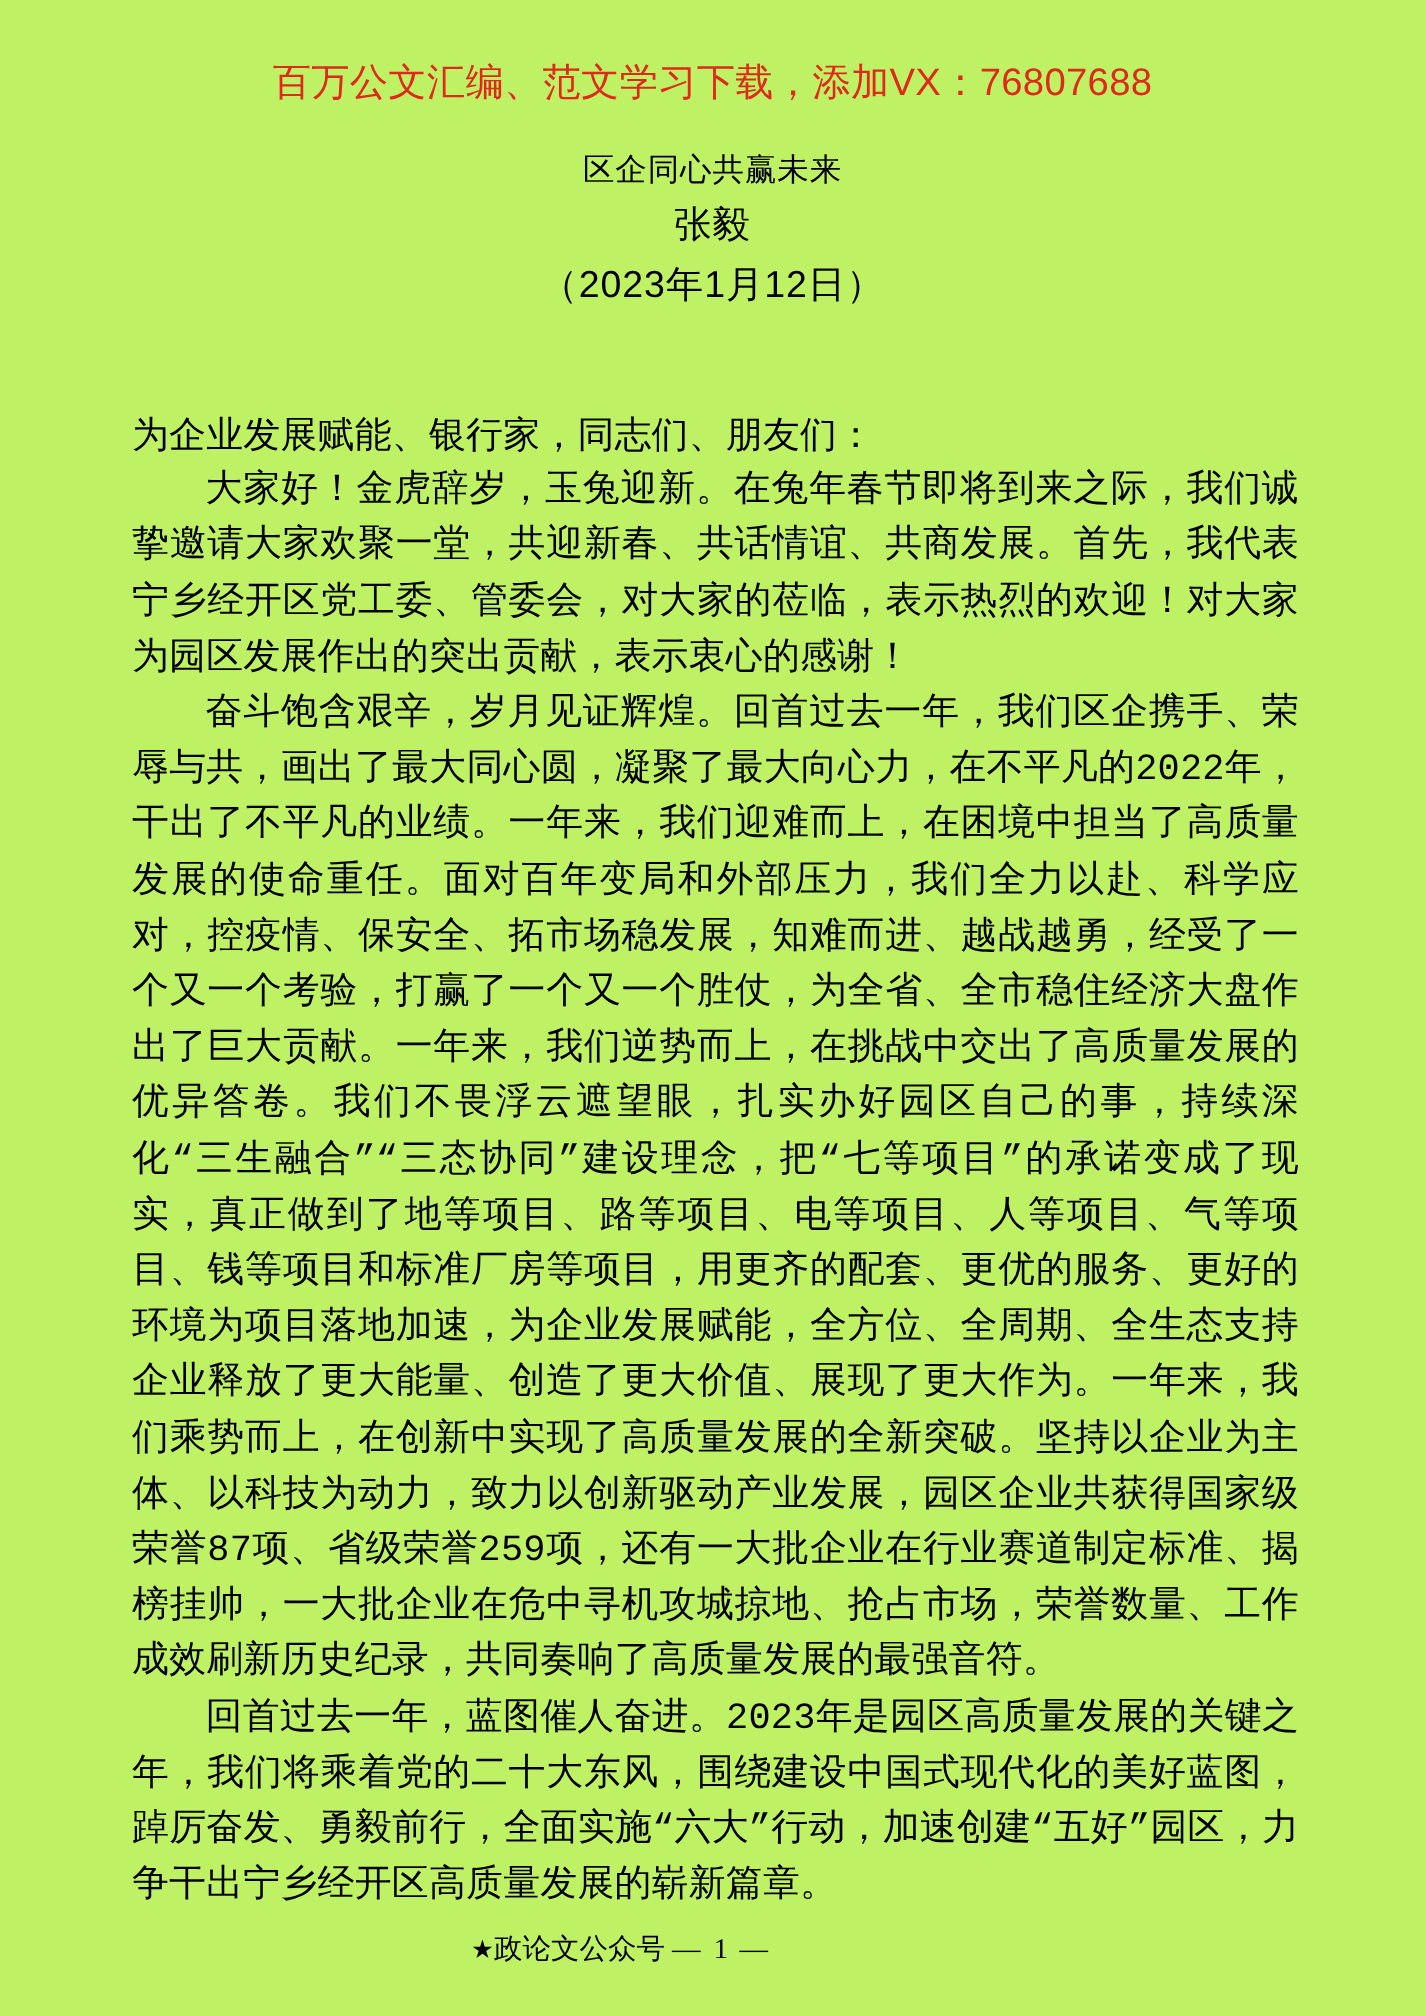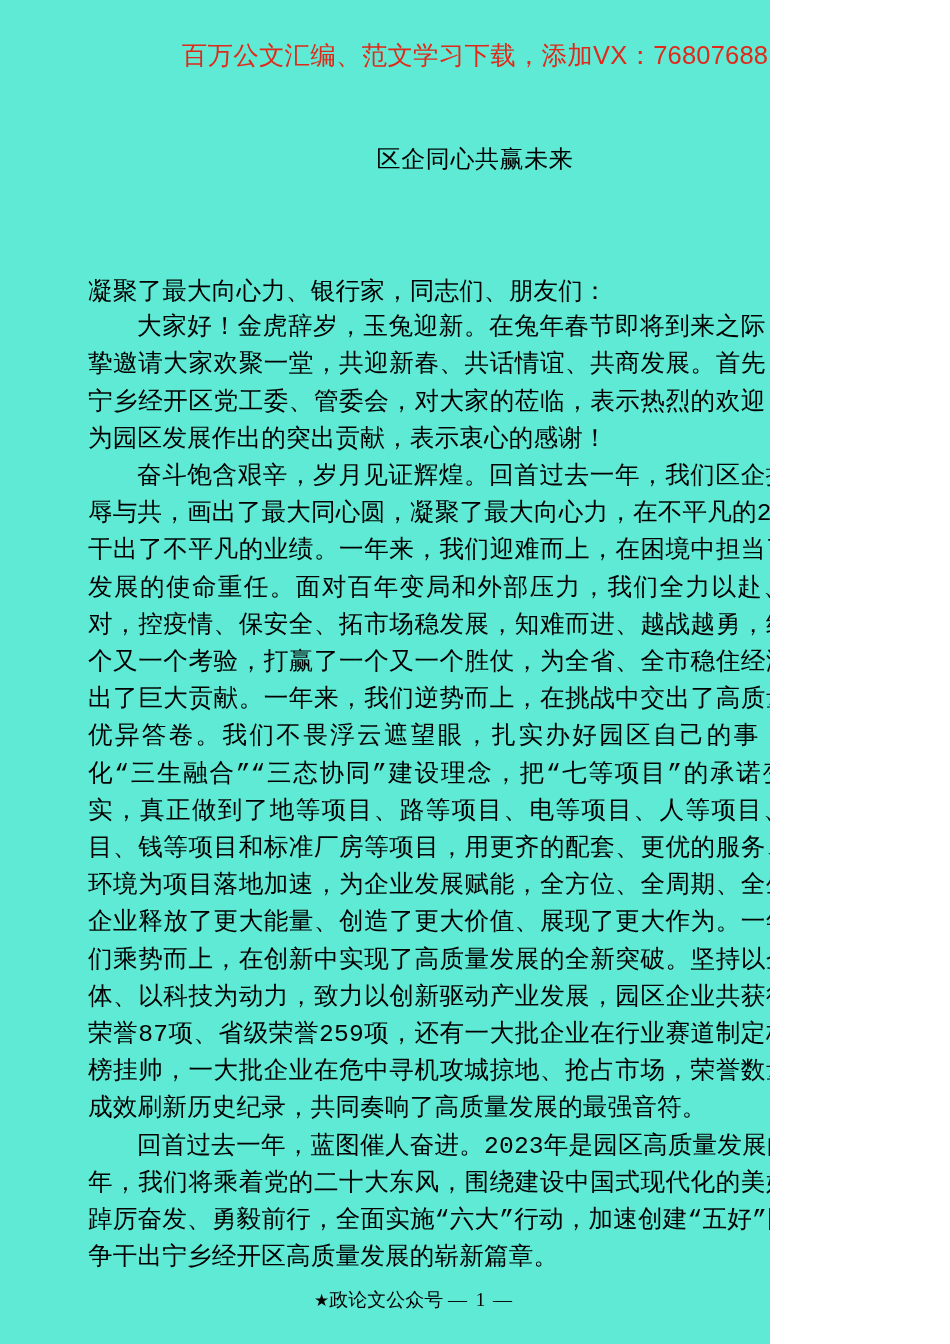--- a/index.html
+++ b/index.html
@@ -6,23 +6,23 @@
     margin: 0;
     padding: 0;
     background: #ffffff;
   }
   body {
     font-family: "Liberation Sans", "DejaVu Sans", sans-serif;
     color: #000000;
   }
   .page {
     position: relative;
-    width: 770px;
+    width: 950px;
     height: 1344px;
-    background: #5eead4;
+    background: #bef264;
     box-sizing: border-box;
     overflow: hidden;
   }
 
   
   .promo-header {
     position: absolute;
     top: 40px;
     left: 0;
     width: 950px;
@@ -36,24 +36,23 @@
 
   
   .title-block {
     position: absolute;
     top: 95px;
     left: 0;
     width: 950px;
     text-align: center;
   }
   .doc-title-main {
-    font-size: 24px;
+    font-size: 21px;
     line-height: 37px;
     letter-spacing: 0.6px;
-    margin-top: 45px;
   }
   .doc-title-sub {
     font-size: 25px;
     line-height: 39px;
     letter-spacing: 0.6px;
   }
   .doc-author {
     font-size: 25px;
     line-height: 37px;
     letter-spacing: 0.6px;
@@ -114,24 +113,26 @@
 </style>
 </head>
 <body>
 
 <div class="page">
 
   <div class="promo-header" style="color: rgb(223, 42, 27);">百万公文汇编、范文学习下载，添加VX：76807688</div>
 
   <div class="title-block">
     <div class="doc-title-main">区企同心共赢未来</div>
+    <div class="doc-author">张毅</div>
+    <div class="doc-date">（2023年1月12日）</div>
   </div>
 
   <div class="body-block">
-    <p class="para salutation">凝聚了最大向心力、银行家，同志们、朋友们：</p>
+    <p class="para salutation">为企业发展赋能、银行家，同志们、朋友们：</p>
     <p class="para indent">大家好！金虎辞岁，玉兔迎新。在兔年春节即将到来之际，我们诚挚邀请大家欢聚一堂，共迎新春、共话情谊、共商发展。首先，我代表宁乡经开区党工委、管委会，对大家的莅临，表示热烈的欢迎！对大家为园区发展作出的突出贡献，表示衷心的感谢！</p>
     <p class="para indent">奋斗饱含艰辛，岁月见证辉煌。回首过去一年，我们区企携手、荣辱与共，画出了最大同心圆，凝聚了最大向心力，在不平凡的2022年，干出了不平凡的业绩。一年来，我们迎难而上，在困境中担当了高质量发展的使命重任。面对百年变局和外部压力，我们全力以赴、科学应对，控疫情、保安全、拓市场稳发展，知难而进、越战越勇，经受了一个又一个考验，打赢了一个又一个胜仗，为全省、全市稳住经济大盘作出了巨大贡献。一年来，我们逆势而上，在挑战中交出了高质量发展的优异答卷。我们不畏浮云遮望眼，扎实办好园区自己的事，持续深化“三生融合”“三态协同”建设理念，把“七等项目”的承诺变成了现实，真正做到了地等项目、路等项目、电等项目、人等项目、气等项目、钱等项目和标准厂房等项目，用更齐的配套、更优的服务、更好的环境为项目落地加速，为企业发展赋能，全方位、全周期、全生态支持企业释放了更大能量、创造了更大价值、展现了更大作为。一年来，我们乘势而上，在创新中实现了高质量发展的全新突破。坚持以企业为主体、以科技为动力，致力以创新驱动产业发展，园区企业共获得国家级荣誉87项、省级荣誉259项，还有一大批企业在行业赛道制定标准、揭榜挂帅，一大批企业在危中寻机攻城掠地、抢占市场，荣誉数量、工作成效刷新历史纪录，共同奏响了高质量发展的最强音符。</p>
     <p class="para indent">回首过去一年，蓝图催人奋进。2023年是园区高质量发展的关键之年，我们将乘着党的二十大东风，围绕建设中国式现代化的美好蓝图，踔厉奋发、勇毅前行，全面实施“六大”行动，加速创建“五好”园区，力争干出宁乡经开区高质量发展的崭新篇章。</p>
   </div>
 
   <div class="footer">
     <span class="footer-inner">
       <span class="footer-star">★</span><span class="footer-label">政论文公众号</span>
       <span class="footer-dash">—</span>
       <span class="footer-page">1</span>

